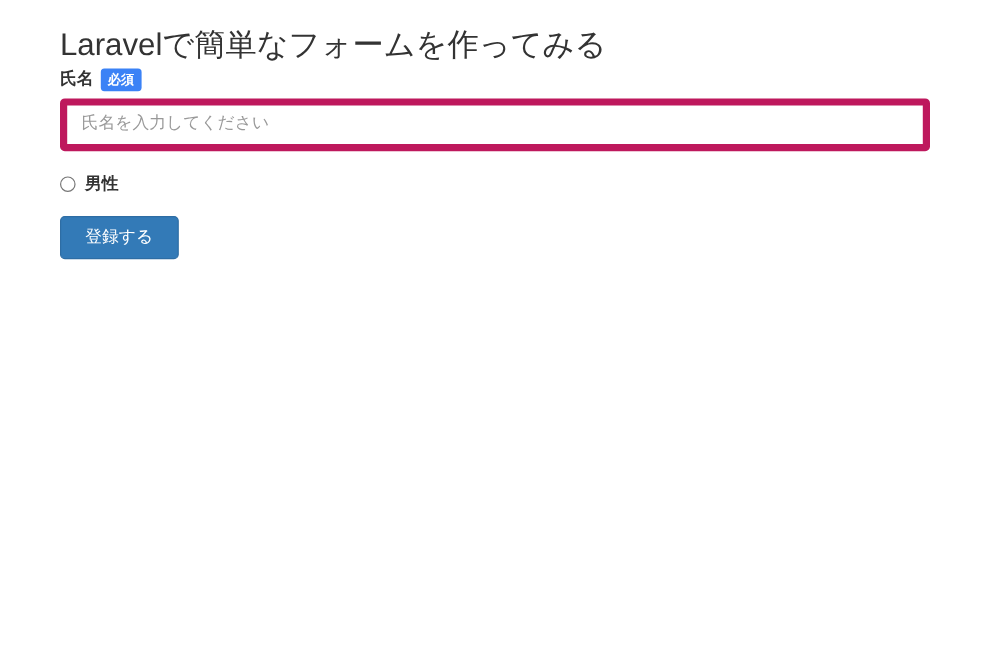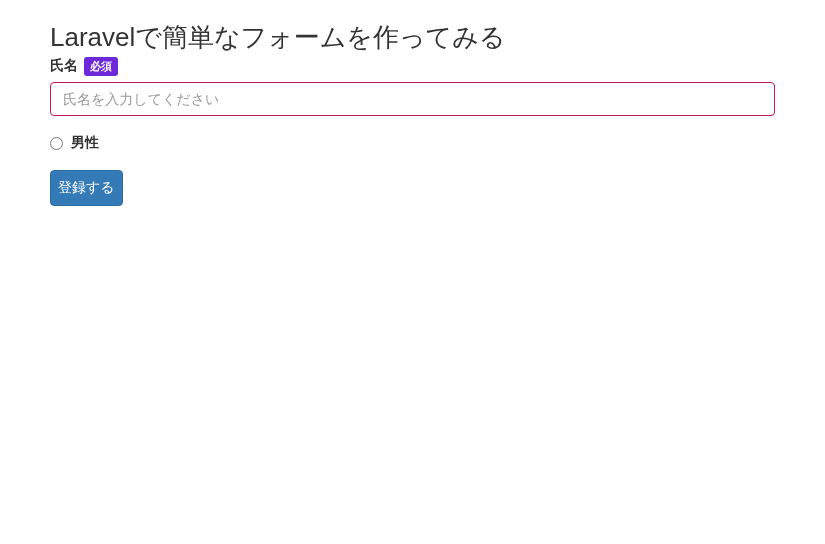--- a/index.html
+++ b/index.html
@@ -25,38 +25,38 @@
     }
     .form-label {
       display: block;
       font-weight: bold;
       font-size: 14px;
       color: #333;
       margin-bottom: 6px;
     }
     .required-badge {
       display: inline-block;
-      background: #6d28d9;
+      background: #3b82f6;
       color: #fff;
       font-size: 11px;
       font-weight: bold;
       padding: 2px 6px;
       border-radius: 3px;
       margin-left: 2px;
       vertical-align: middle;
     }
     .form-control {
       width: 100%;
       padding: 8px 12px;
       font-size: 14px;
-      border: 1px solid #be185d;
+      border: 6px solid #be185d;
       border-radius: 4px;
       background: #fff;
       color: #555;
-      font-family: Liberation Sans, sans-serif;
+      font-family: Liberation Mono, monospace;
     }
     .form-control::placeholder {
       color: #999;
     }
     textarea.form-control {
       resize: vertical;
       min-height: 70px;
     }
     .radio-group {
       margin-top: 4px;
@@ -72,21 +72,21 @@
     .radio-item label {
       font-weight: bold;
       font-size: 14px;
       vertical-align: middle;
       text-align: center;
     }
     .btn-primary {
       background: #337ab7;
       color: #fff;
       border: 1px solid #2e6da4;
-      padding: 8px 7px;
+      padding: 8px 20px;
       font-size: 14px;
       border-radius: 4px;
       cursor: pointer;
       font-family: inherit;
     }
   </style>
 </head>
 <body>
 
 <h1>Laravelで簡単なフォームを作ってみる</h1>

